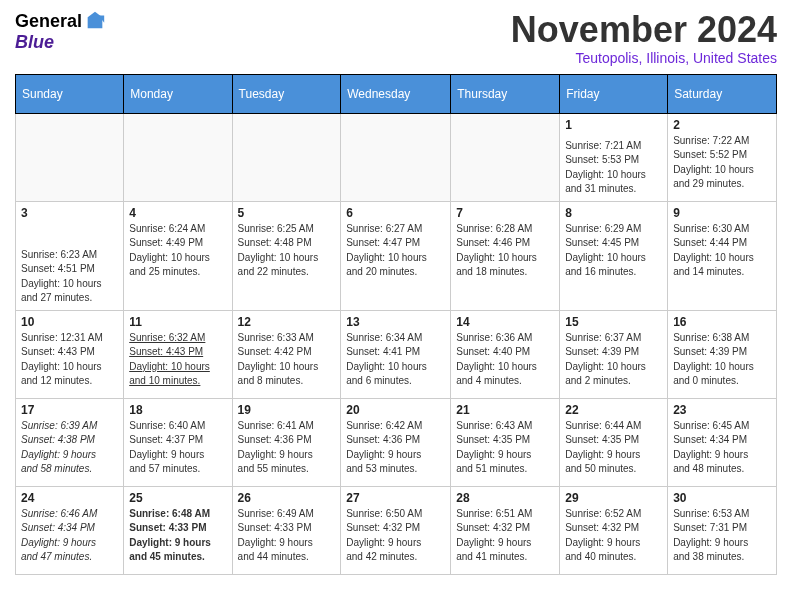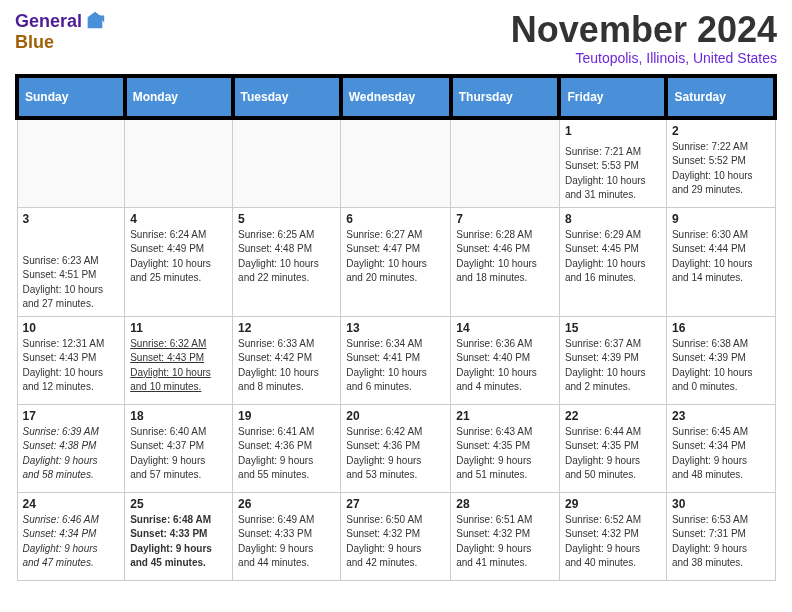--- a/index.html
+++ b/index.html
@@ -26,26 +26,27 @@
       flex-direction: column;
       align-items: flex-start;
     }
     .logo-text {
       display: flex;
       align-items: center;
     }
     .logo-general {
       font-size: 18px;
       font-weight: bold;
-      color: #4c1d95;
+      color: #000000;
     }
     .logo-blue {
       font-size: 18px;
       font-weight: bold;
-      color: #a16207;
+      color: #4c1d95;
+      font-style: italic;
     }
     .logo-icon {
       width: 22px;
       height: 22px;
       margin-left: 2px;
     }
     .title-area {
       text-align: right;
     }
     .month-title {
@@ -63,22 +64,22 @@
       width: 100%;
       border-collapse: collapse;
       font-size: 10.5px;
     }
     .calendar th {
       background-color: #4a90d9;
       color: #fff;
       text-align: left;
       padding: 12px 6px;
       font-size: 12px;
-      font-weight: bold;
-      border: 4px solid #000000;
+      font-weight: normal;
+      border: 1px solid #000000;
     }
     .calendar td {
       border: 1px solid #ccc;
       vertical-align: top;
       padding: 4px 5px;
       width: 113px;
       height: 88px;
       background: #fff;
     }
     .calendar td.empty {

